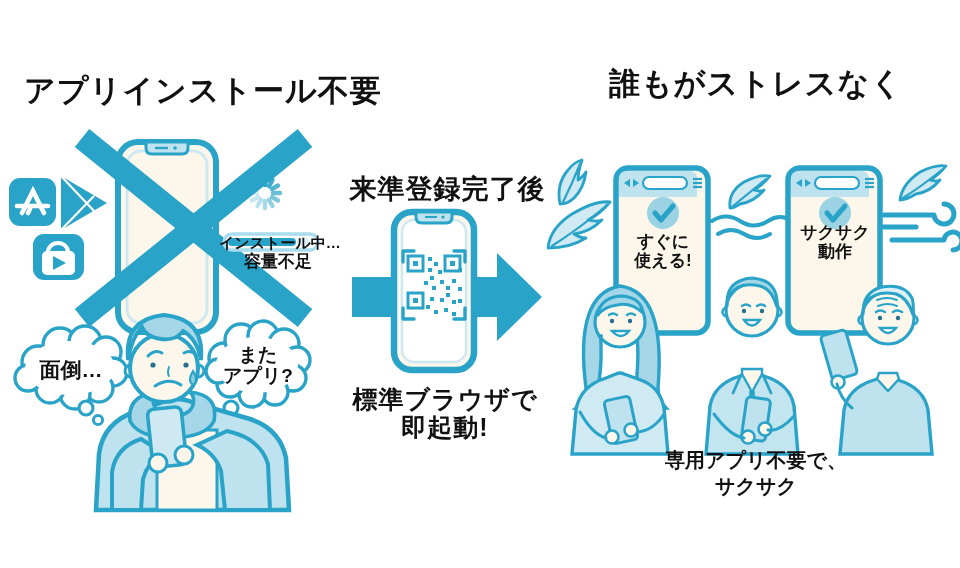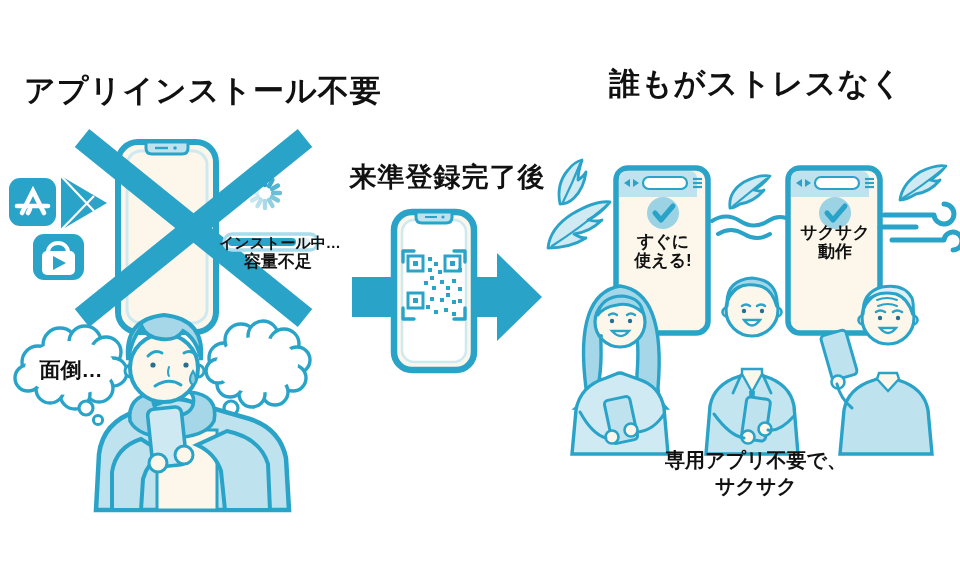--- a/index.html
+++ b/index.html
@@ -311,22 +311,30 @@
     </g>
   </g>
 </svg>
 
 <div class="txt h1" style="left:24px;top:74px;">アプリインストール不要</div>
 
 <div class="txt small" style="left:219px;top:211px;">インストール中…</div>
 <div class="txt small2" style="left:244px;top:252px;">容量不足</div>
 
 <div class="txt bub ctr" style="left:25px;top:358px;width:92px;font-size:21px;">面倒…</div>
-
-<div class="txt h2 ctr" style="left:340px;top:162px;width:215px;text-align:center;">来準登録完了後</div>
+<div class="txt ctr" style="left:212px;top:344px;width:92px;font-size:19px;">
+  <div>また</div>
+  <div>アプリ?</div>
+</div>
+
+<div class="txt h2 ctr" style="left:340px;top:174px;width:215px;text-align:center;">来準登録完了後</div>
+<div class="txt cap ctr" style="left:330px;top:385px;width:230px;">
+  <div>標準ブラウザで</div>
+  <div>即起動!</div>
+</div>
 
 <div class="txt h1 ctr" style="left:600px;top:66px;width:312px;line-height:1.18;">
   <div>誰もがストレスなく</div>
 </div>
 
 <div class="txt badge ctr" style="left:622px;top:233px;width:82px;text-align:center;">
   <div>すぐに</div>
   <div>使える!</div>
 </div>
 <div class="txt badge ctr" style="left:794px;top:225px;width:82px;font-family:Liberation Mono, monospace;">

